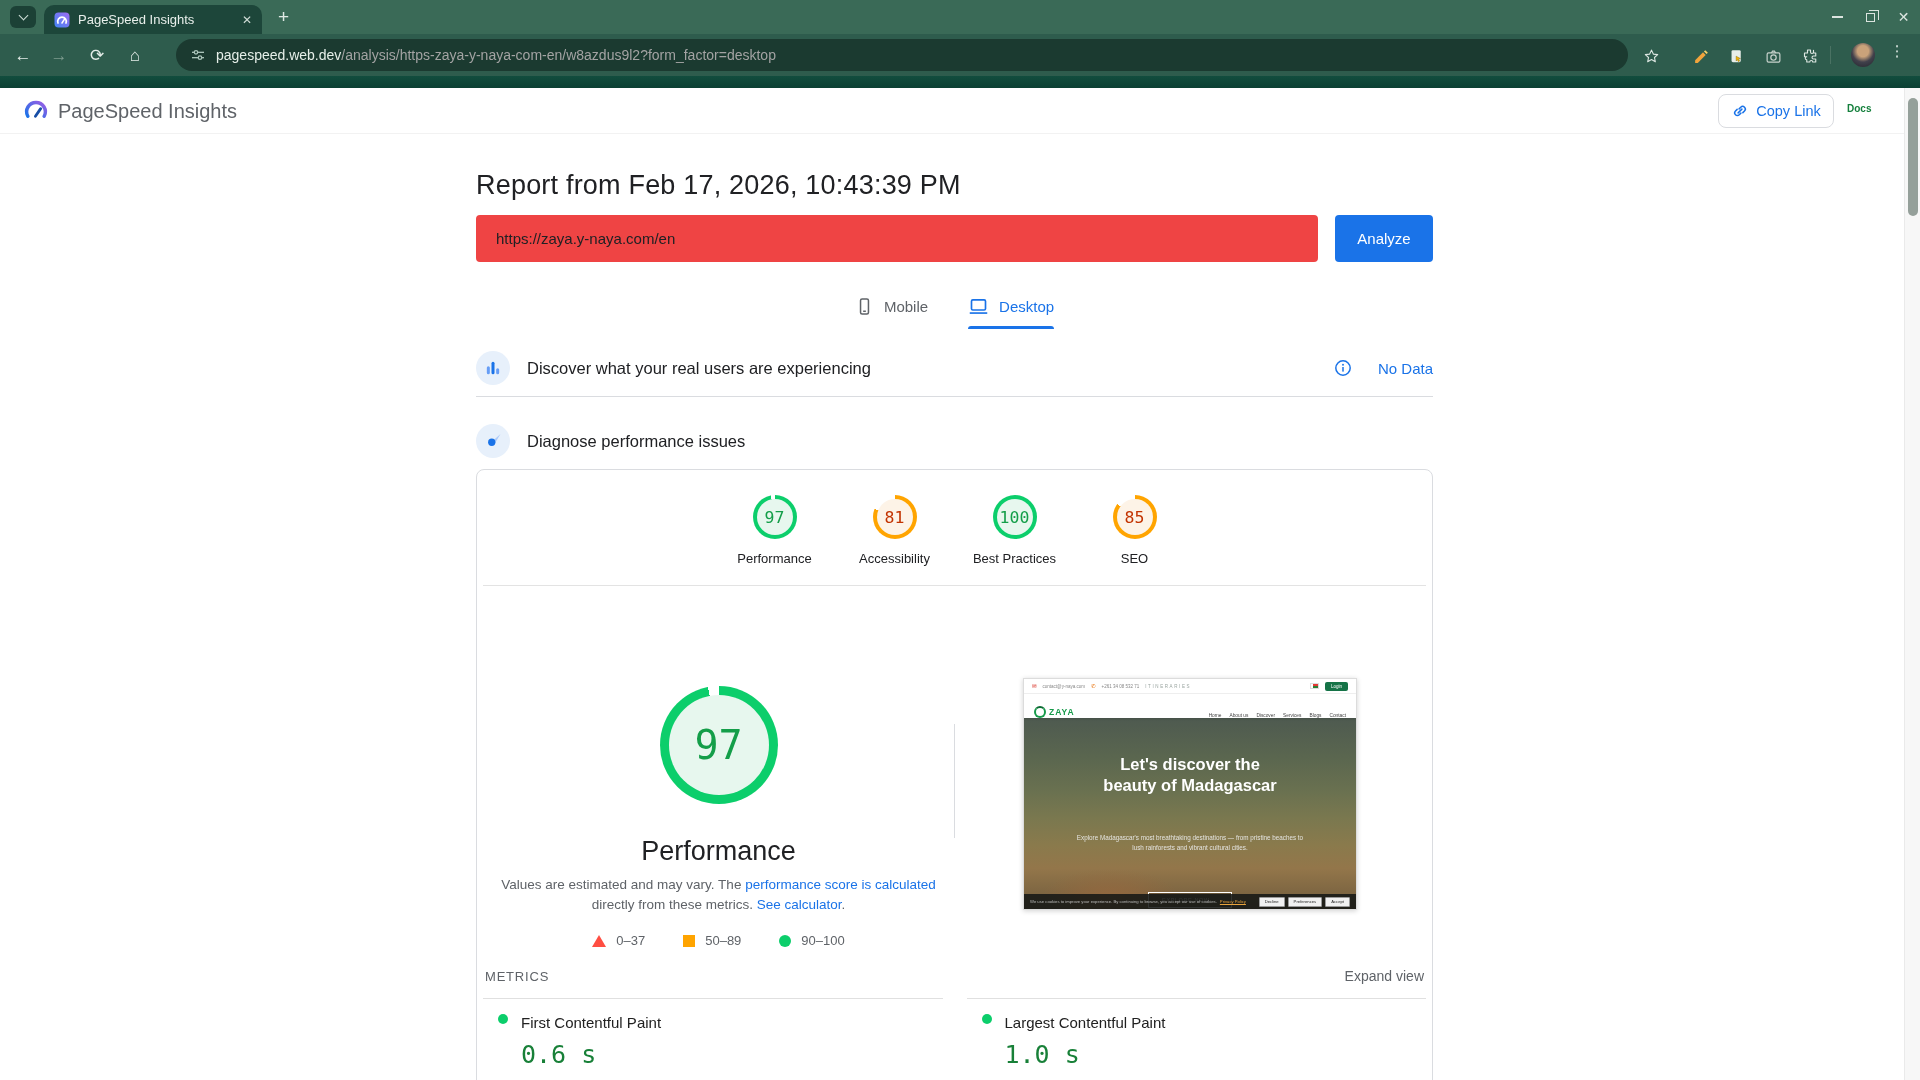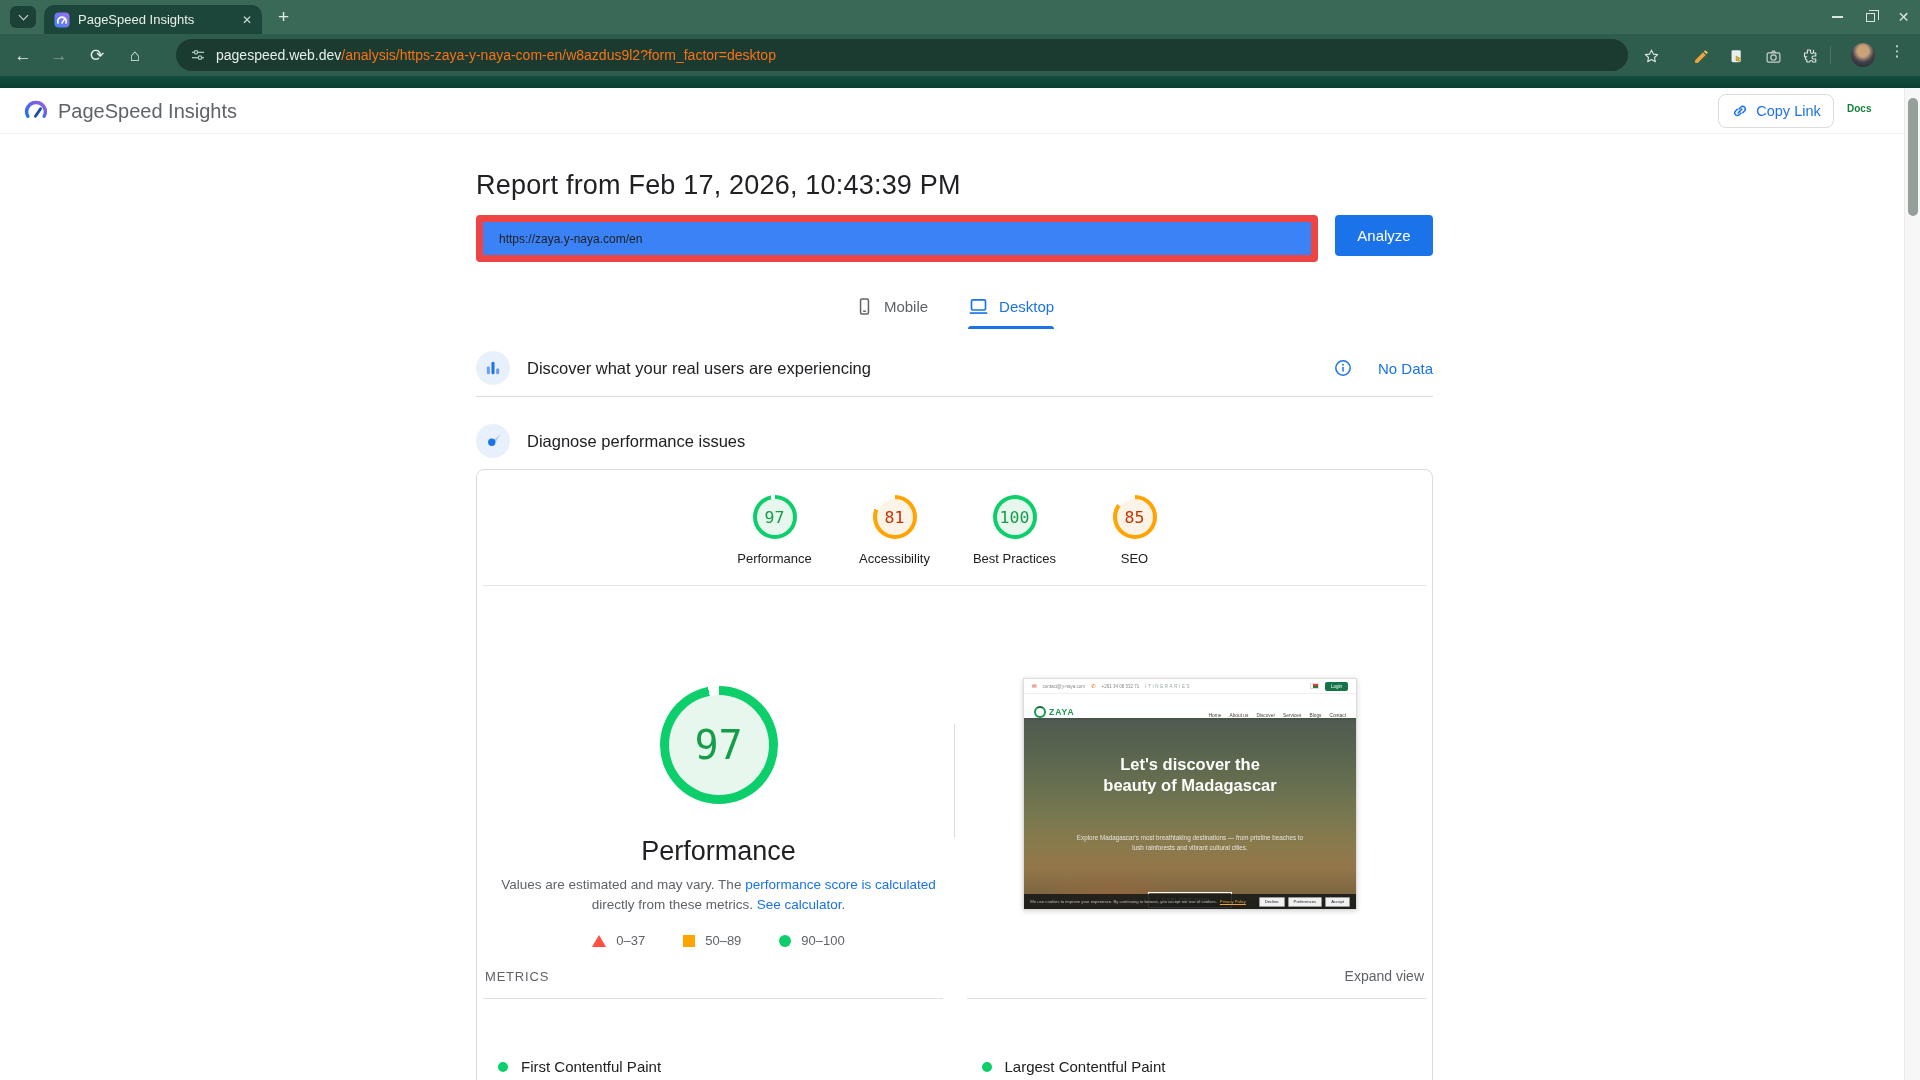--- a/index.html
+++ b/index.html
@@ -25,21 +25,21 @@
     border-top:1.4px solid currentColor; border-right:1.4px solid currentColor; }
   .win-close-glyph { font-size:14px; line-height:14px; }
 
   .toolbar { position:absolute; top:34px; left:0; width:1920px; height:42px; background:#2e5c4d; }
   .nav-btn { position:absolute; top:9px; width:26px; height:26px; text-align:center; color:#e4ece8;
     font-size:17px; line-height:25px; }
   .nav-btn.disabled { color:#7e9c8f; }
   .omnibox { position:absolute; left:176px; top:5px; width:1452px; height:32px; background:#1b3a30;
     border-radius:16px; display:flex; align-items:center; padding:0 14px; gap:10px; }
   .url { font-size:14px; color:#e6efe9; white-space:nowrap; overflow:hidden; }
-  .url .path { color:#f97316; }
+  .url .path { color:#a3a3a3; }
   .tool-icon { position:absolute; top:9px; width:26px; height:26px; display:flex; align-items:center; justify-content:center; }
   .tool-sep { position:absolute; top:12px; left:1830px; width:1px; height:18px; background:#4a7263; }
   .avatar { position:absolute; top:9px; left:1851px; width:24px; height:24px; border-radius:50%;
     background:radial-gradient(circle at 50% 34%, #caa27a 0 28%, #41414c 55%, #23232b 100%); }
   .kebab { position:absolute; top:8px; left:1889px; width:16px; text-align:center; color:#dce6e1; font-size:15px; letter-spacing:0; }
   .teal-strip { position:absolute; top:76px; left:0; width:1920px; height:12px;
     background:linear-gradient(#124d3e,#0b4033); }
 
   
   .scrollbar { position:absolute; right:0; top:88px; width:16px; height:992px; background:#f7f7f7; border-left:1px solid #eaeaea; }
@@ -52,23 +52,23 @@
   .psi-title { position:absolute; left:58px; top:12px; font-size:20px; color:#5f6368; }
   .copy-link-btn { position:absolute; left:1718px; top:6px; width:116px; height:34px; border:1px solid #dadce0;
     border-radius:8px; background:#fff; display:flex; align-items:center; justify-content:center; gap:7px;
     color:#1a73e8; font-size:14.5px; font-weight:500; font-family:inherit; }
   .docs-link { position:absolute; left:1847px; top:15px; color:#15803d; font-size:10px; font-weight:700; text-decoration:none; }
 
   
   .page { position:absolute; left:476px; top:132px; width:957px; }
   .report-title { margin-top:38px; font-size:27px; font-weight:400; color:#202124; letter-spacing:.2px; }
   .form-row { margin-top:14px; display:flex; gap:17px; }
-  .url-input { flex:1; height:47px; border:7px solid #ef4444; border-radius:4px; padding:0 16px;
-    font-size:12px; color:#202124; font-family:inherit; outline:none; background:#3b82f6; }
-  .analyze-btn { width:98px; height:41px; background:#1a73e8; color:#fff; border:none; border-radius:4px;
+  .url-input { flex:1; height:47px; border:4px solid #ef4444; border-radius:4px; padding:0 16px;
+    font-size:15px; color:#202124; font-family:inherit; outline:none; background:#ef4444; }
+  .analyze-btn { width:98px; height:47px; background:#1a73e8; color:#fff; border:none; border-radius:4px;
     font-size:15px; font-weight:500; font-family:inherit; }
 
   .device-tabs { margin-top:34px; display:flex; justify-content:center; gap:40px; }
   .device-tab { display:flex; align-items:center; gap:10px; color:#5f6368; font-size:15px; font-weight:500;
     padding-bottom:12px; position:relative; }
   .device-tab.active { color:#1a73e8; }
   .device-tab.active::after { content:""; position:absolute; left:0; right:0; bottom:0; height:3px;
     background:#1a73e8; border-radius:3px 3px 0 0; }
 
   .section-row { margin-top:22px; display:flex; align-items:center; }
@@ -107,21 +107,21 @@
   .shape-triangle { width:0; height:0; border-left:7px solid transparent; border-right:7px solid transparent;
     border-bottom:12px solid #ff4e42; }
   .shape-square { width:12px; height:12px; background:#ffa400; }
   .shape-circle { width:12px; height:12px; border-radius:50%; background:#0cce6b; }
 
   .metrics-header { margin-top:6px; height:24px; display:flex; justify-content:space-between; align-items:center; padding:0 2px; }
   .metrics-label { font-size:13px; color:#5f6368; letter-spacing:.8px; }
   .expand-view { font-size:14px; color:#5f6368; text-decoration:none; }
   .metrics-grid { margin-top:10px; display:flex; gap:24px; }
   .metric-cell { flex:1; border-top:1px solid #e0e0e0; border-bottom:1px solid #e0e0e0; padding:15px 0 14px 15px; }
-  .metric-name-row { display:flex; align-items:center; gap:13px;margin-top:44px; }
+  .metric-name-row { display:flex; align-items:flex-start; gap:13px; }
   .metric-dot { width:10px; height:10px; border-radius:50%; background:#0cce6b; }
   .metric-name { font-size:15px; color:#212121; }
   .metric-value { margin:9px 0 0 23px; font-family:"DejaVu Sans Mono", monospace; font-size:25px; color:#188038; }
 
   
   .thumb { margin-top:92px; width:334px; height:232px; border:1px solid #dcdcdc;
     box-shadow:0 1px 5px rgba(0,0,0,.18); position:relative; overflow:hidden; background:#fff; }
   .tb-topbar { height:15px; background:#fff; display:flex; align-items:center; font-size:4.5px; color:#888;
     padding:0 8px; gap:6px; border-bottom:0.5px solid #f0f0f0; }
   .tb-mail-icon { color:#d93025; font-size:5.5px; }

